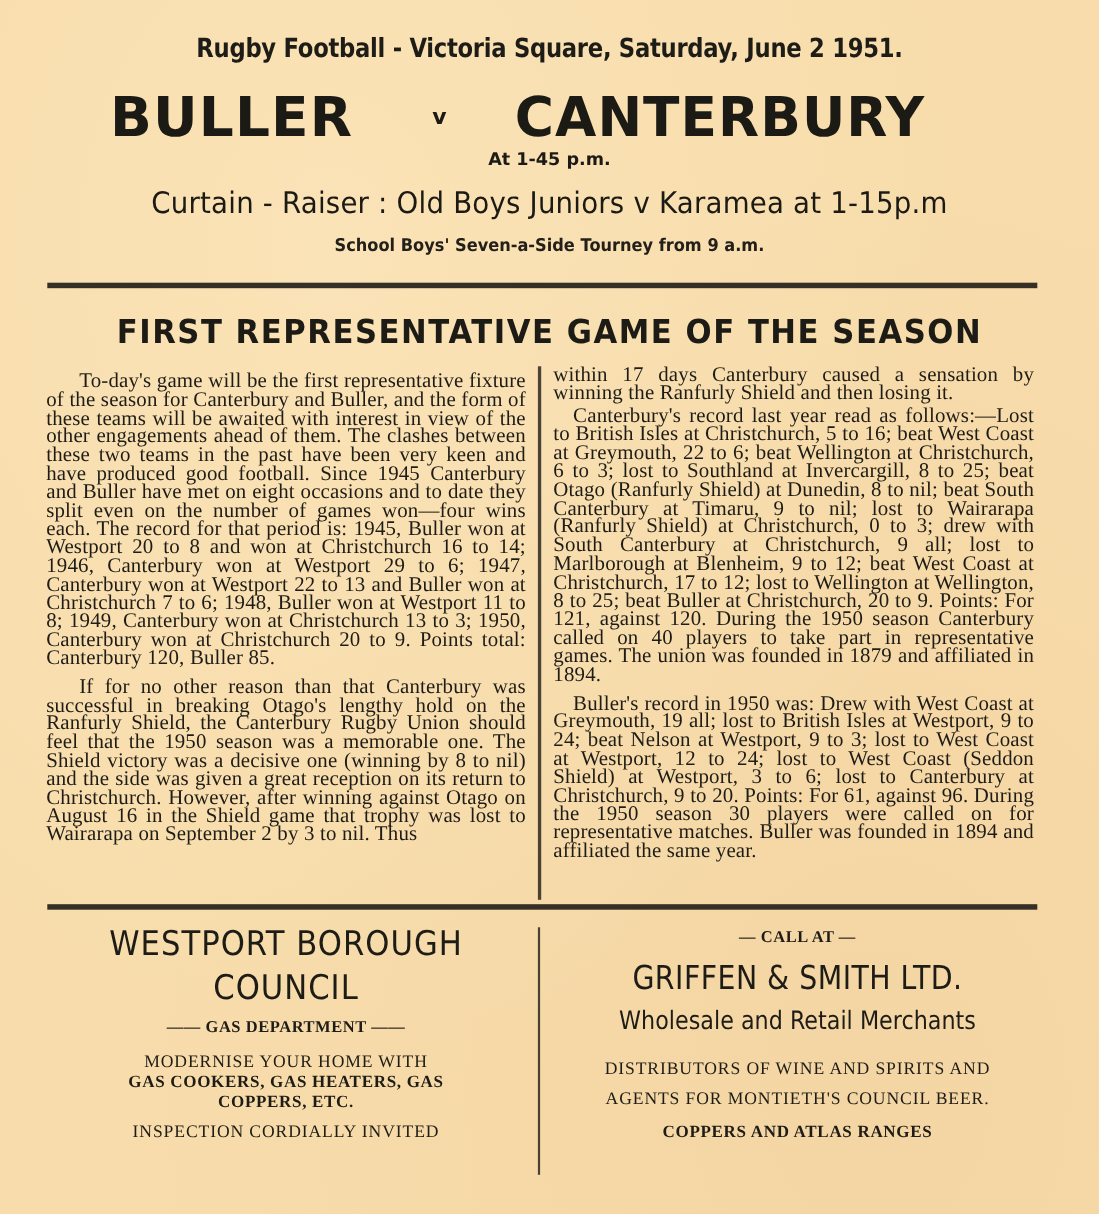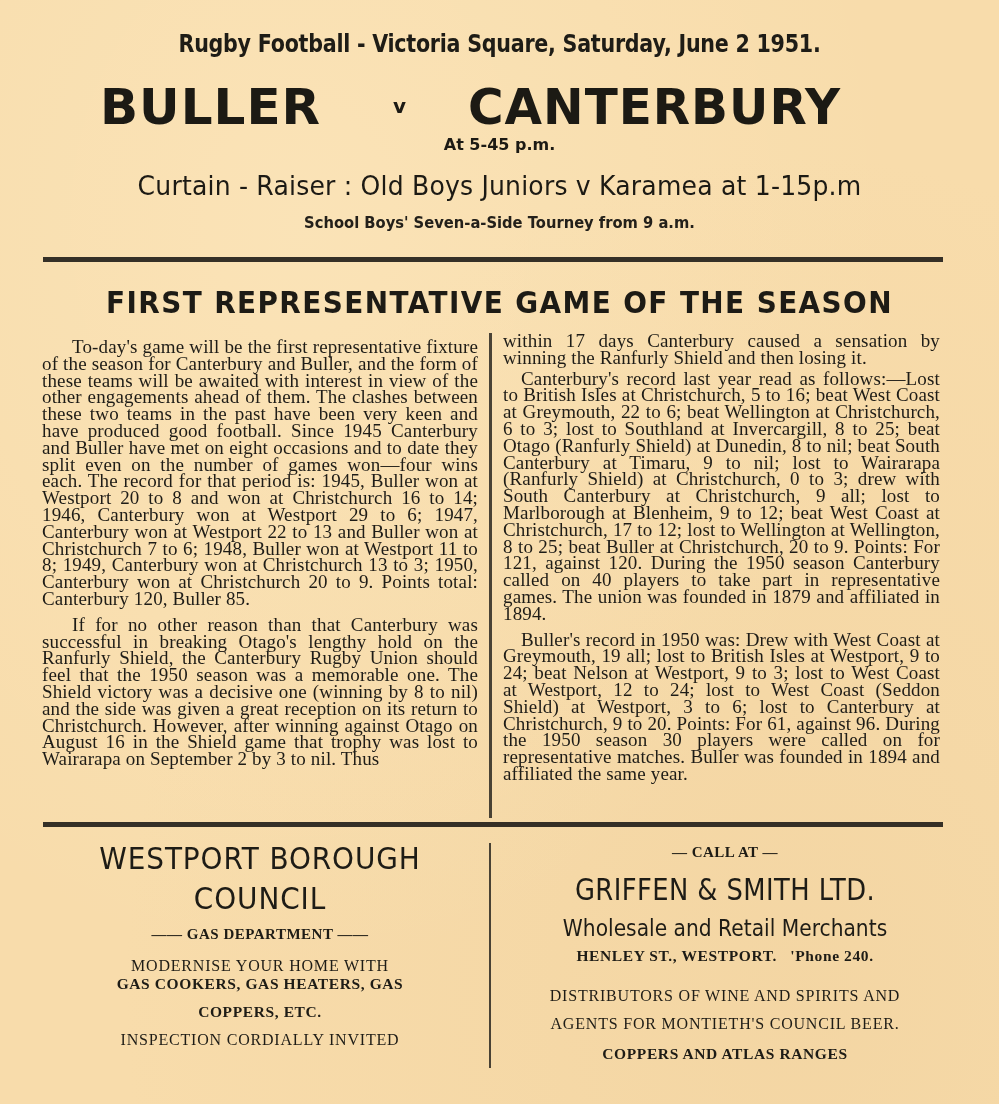--- a/index.html
+++ b/index.html
@@ -228,21 +228,21 @@
 <div class="page">
 
   <div class="headline-top">Rugby Football - Victoria Square, Saturday, June 2 1951.</div>
 
   <div class="match-row">
     <span class="team-home">BULLER</span>
     <span class="versus">v</span>
     <span class="team-away">CANTERBURY</span>
   </div>
 
-  <div class="kickoff">At 5-45 p.m.</div>
+  <div class="kickoff">At 1-45 p.m.</div>
   <div class="curtain">Curtain - Raiser : Old Boys Juniors v Karamea at 1-15p.m</div>
   <div class="tourney">School Boys' Seven-a-Side Tourney from 9 a.m.</div>
 
   <div class="rule top"></div>
 
   <div class="section-title">FIRST REPRESENTATIVE GAME OF THE SEASON</div>
 
   <div class="col left">
     <p>To-day's game will be the first representative fixture of the season for Canterbury and Buller, and the form of these teams will be awaited with interest in view of the other engagements ahead of them. The clashes between these two teams in the past have been very keen and have produced good football. Since 1945 Canterbury and Buller have met on eight occasions and to date they split even on the number of games won—four wins each. The record for that period is: 1945, Buller won at Westport 20 to 8 and won at Christchurch 16 to 14; 1946, Canterbury won at Westport 29 to 6; 1947, Canterbury won at Westport 22 to 13 and Buller won at Christchurch 7 to 6; 1948, Buller won at Westport 11 to 8; 1949, Canterbury won at Christchurch 13 to 3; 1950, Canterbury won at Christchurch 20 to 9. Points total: Canterbury 120, Buller 85.</p>
     <p>If for no other reason than that Canterbury was successful in breaking Otago's lengthy hold on the Ranfurly Shield, the Canterbury Rugby Union should feel that the 1950 season was a memorable one. The Shield victory was a decisive one (winning by 8 to nil) and the side was given a great reception on its return to Christchurch. However, after winning against Otago on August 16 in the Shield game that trophy was lost to Wairarapa on September 2 by 3 to nil. Thus</p>
@@ -257,29 +257,28 @@
   </div>
 
   <div class="rule bottom"></div>
 
   <div class="ad left">
     <div class="ad-title-big" style="margin-top:2px;">WESTPORT BOROUGH</div>
     <div class="ad-title-big">COUNCIL</div>
     <div class="ad-sub-dash" style="margin-top:8px;">—— GAS DEPARTMENT ——</div>
     <div class="ad-plain" style="margin-top:14px;">MODERNISE YOUR HOME WITH</div>
     <div class="ad-bold" style="">GAS COOKERS, GAS HEATERS, GAS</div>
-    <div class="ad-bold" style="margin-top:10px;">COPPERS, ETC.</div>
+    <div class="ad-bold" style="">COPPERS, ETC.</div>
     <div class="ad-plain" style="margin-top:10px;">INSPECTION CORDIALLY INVITED</div>
   </div>
 
   <div class="ad-divider"></div>
 
   <div class="ad right">
     <div class="ad-sub-dash" style="margin-top:8px;">— CALL AT —</div>
     <div class="griffen" style="margin-top:10px;">GRIFFEN &amp; SMITH LTD.</div>
     <div class="merchants" style="margin-top:6px;">Wholesale and Retail Merchants</div>
-    <div class="ad-bold" style="margin-top:6px; white-space:pre;">HENLEY ST., WESTPORT.   'Phone 240.</div>
     <div class="ad-plain" style="margin-top:22px;">DISTRIBUTORS OF WINE AND SPIRITS AND</div>
     <div class="ad-plain" style="margin-top:10px;">AGENTS FOR MONTIETH'S COUNCIL BEER.</div>
     <div class="ad-bold" style="margin-top:12px;">COPPERS AND ATLAS RANGES</div>
   </div>
 
 </div>
 
 </body></html>

